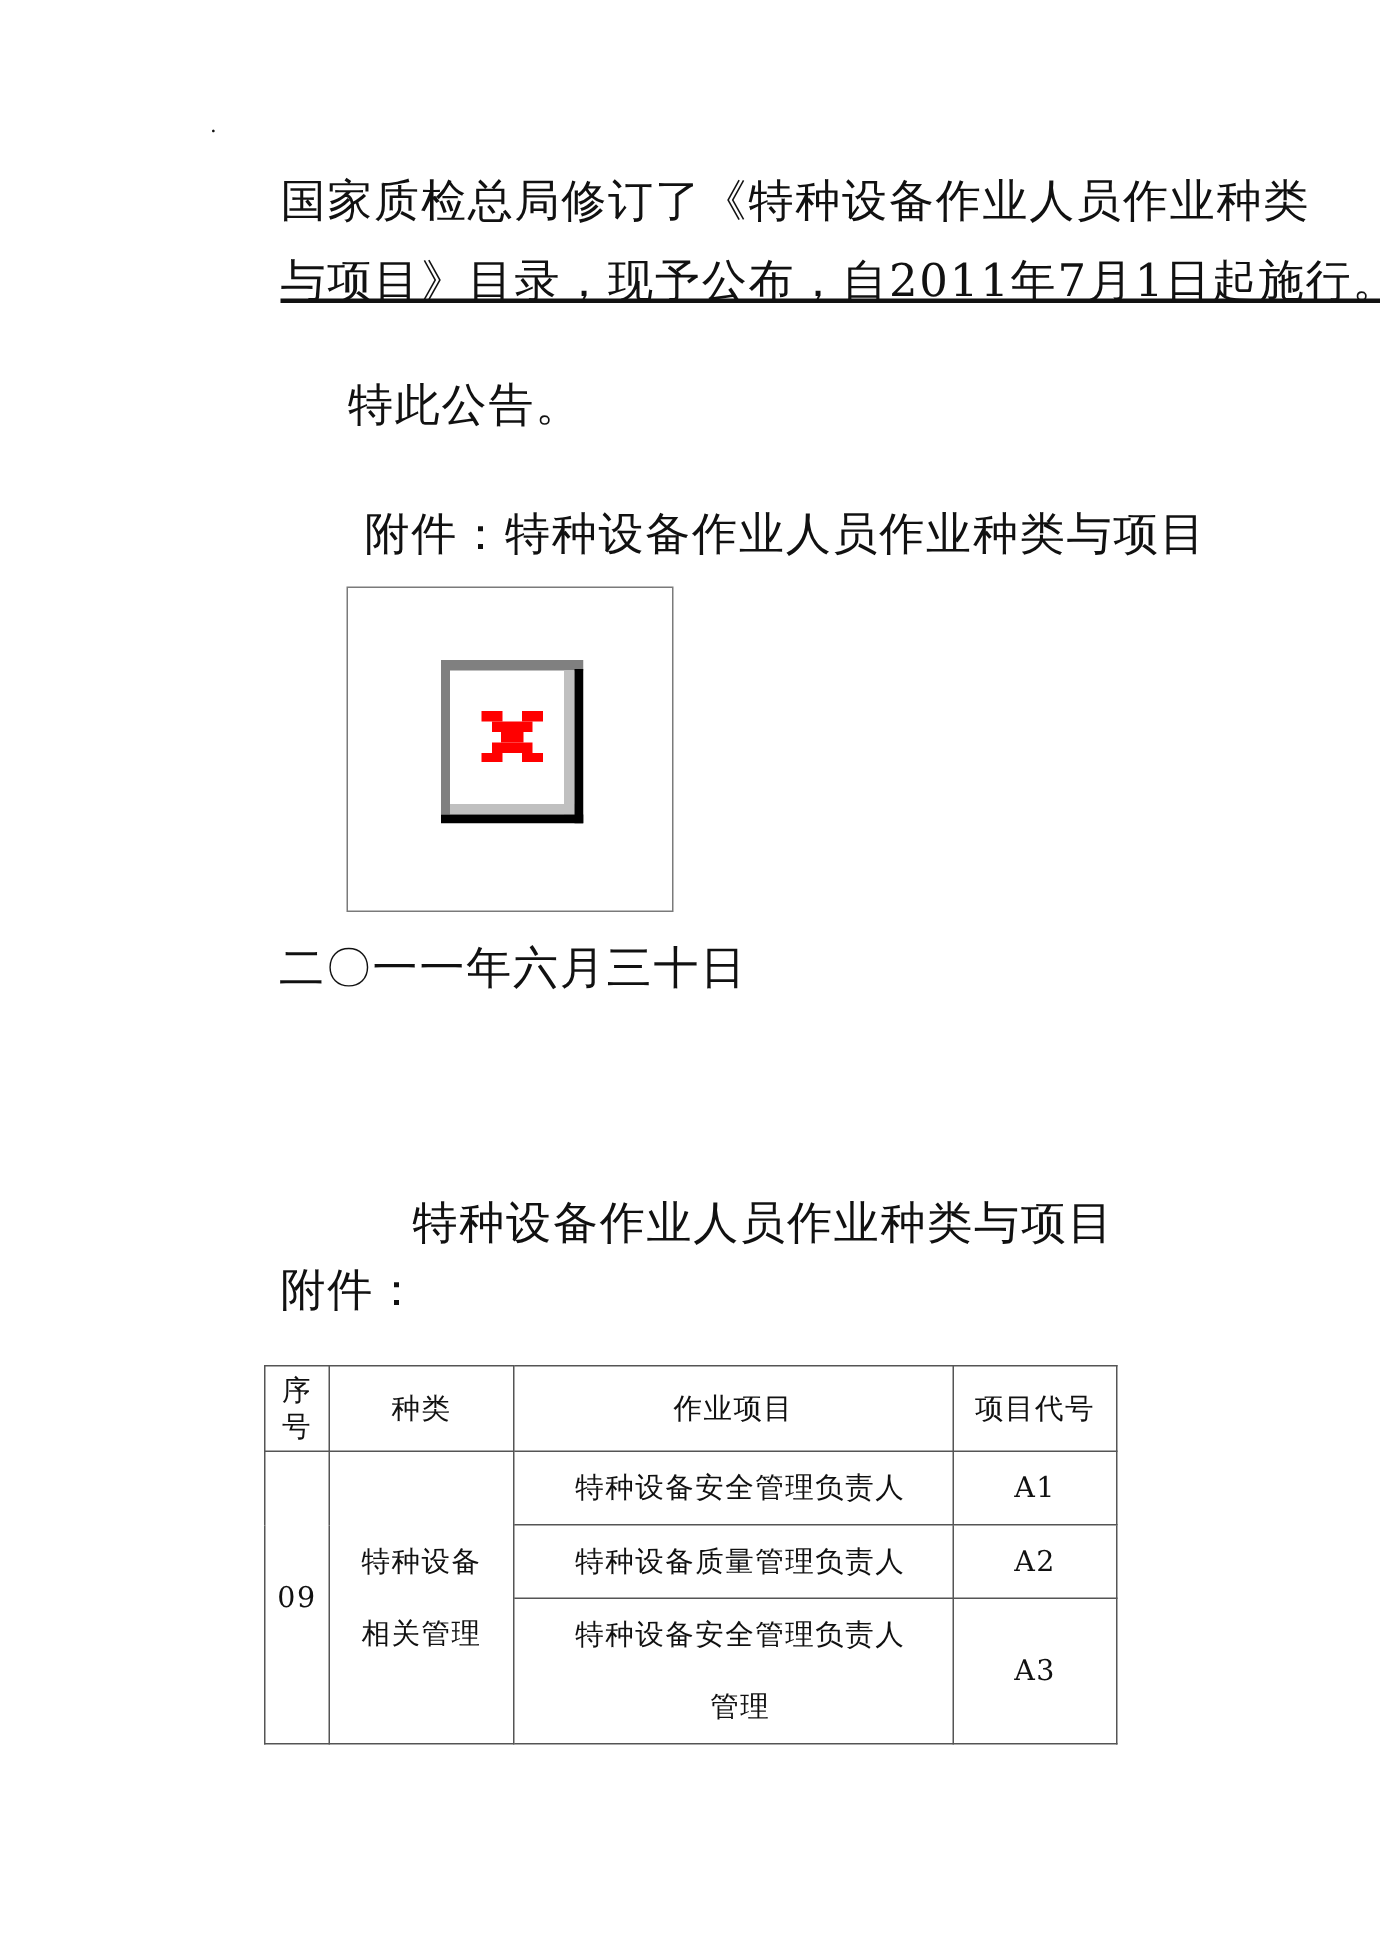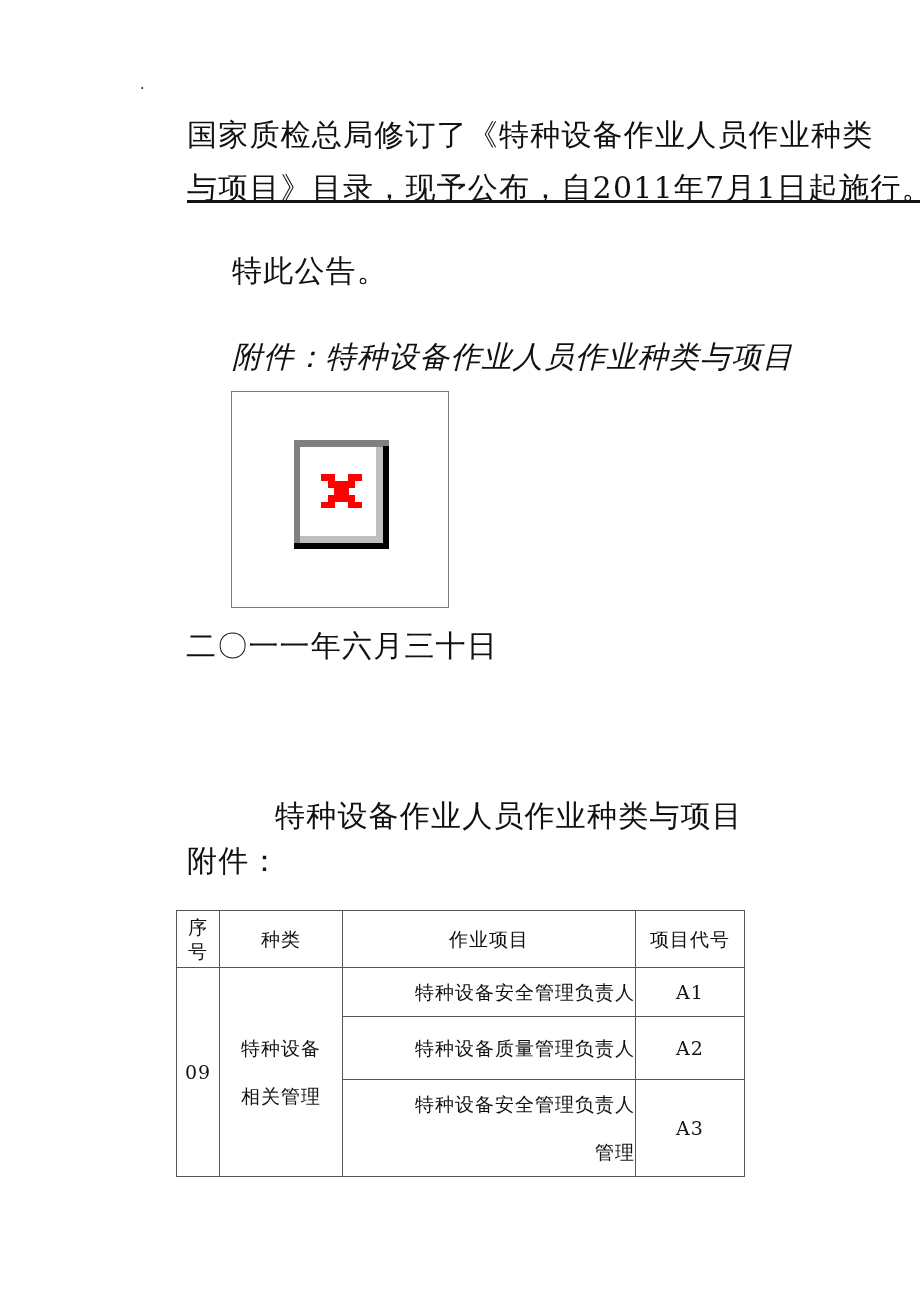--- a/index.html
+++ b/index.html
@@ -8,34 +8,34 @@
   .abs { position: absolute; white-space: nowrap; }
   .p { font-size: 30px; line-height: 26px; letter-spacing: 1.2px; }
   .dot { left: 140px; top: 76px; font-size: 14px; }
   .img-frame { position: absolute; left: 231px; top: 391px; width: 218px; height: 217px;
                border: 1px solid #7a7a7a; box-sizing: border-box; background: #fff; }
   .broken { position: absolute; left: 62px; top: 48px; width: 95px; height: 109px; }
   .table { position: absolute; left: 176px; top: 910px; width: 568px; height: 253px;
            border-collapse: collapse; table-layout: fixed; font-size: 19px; }
   .table td { border: 1px solid #555; padding: 0; text-align: center; vertical-align: middle;
               line-height: 24px; letter-spacing: 1px; }
-  .table .left { text-align: right; padding-left: 9px; }
+  .table .left { text-align: center; padding-left: 9px; }
   .lh48 { line-height: 48px !important; }
 </style>
 </head>
 <body>
 
 <div class="abs dot">.</div>
 
 <div class="abs p" style="left:187px; top:122px;">国家质检总局修订了《特种设备作业人员作业种类</div>
 <div class="abs p" style="left:187px; top:175px;text-decoration:underline;">与项目》目录，现予公布，自2011年7月1日起施行。</div>
 
 <div class="abs p" style="left:232px; top:258px;">特此公告。</div>
 
-<div class="abs p" style="left:232px; top:344px;font-style:italic;">附件：特种设备作业人员作业种类与项目</div>
+<div class="abs p" style="left:243px; top:344px;">附件：特种设备作业人员作业种类与项目</div>
 
 <div class="img-frame">
   <svg class="broken" viewBox="0 0 95 109" width="95" height="109">
     <rect x="0" y="0" width="95" height="109" fill="#fff"></rect>
     <rect x="0" y="0" width="95" height="7" fill="#808080"></rect>
     <rect x="0" y="0" width="6" height="103" fill="#808080"></rect>
     <rect x="6" y="96" width="83" height="7" fill="#c0c0c0"></rect>
     <rect x="82" y="7" width="7" height="96" fill="#c0c0c0"></rect>
     <rect x="89" y="6" width="6" height="103" fill="#000"></rect>
     <rect x="0" y="103" width="95" height="6" fill="#000"></rect>
@@ -76,21 +76,21 @@
   </tr>
   <tr style="height:49px;">
     <td rowspan="3">09</td>
     <td rowspan="3">
       <div class="lh48">特种设备</div>
       <div class="lh48">相关管理</div>
     </td>
     <td class="left">特种设备安全管理负责人</td>
     <td>A1</td>
   </tr>
-  <tr style="height:63px;">
+  <tr style="height:49px;">
     <td class="left">特种设备质量管理负责人</td>
     <td>A2</td>
   </tr>
   <tr style="height:97px;">
     <td class="left">
       <div class="lh48">特种设备安全管理负责人</div>
       <div class="lh48">管理</div>
     </td>
     <td>A3</td>
   </tr>

